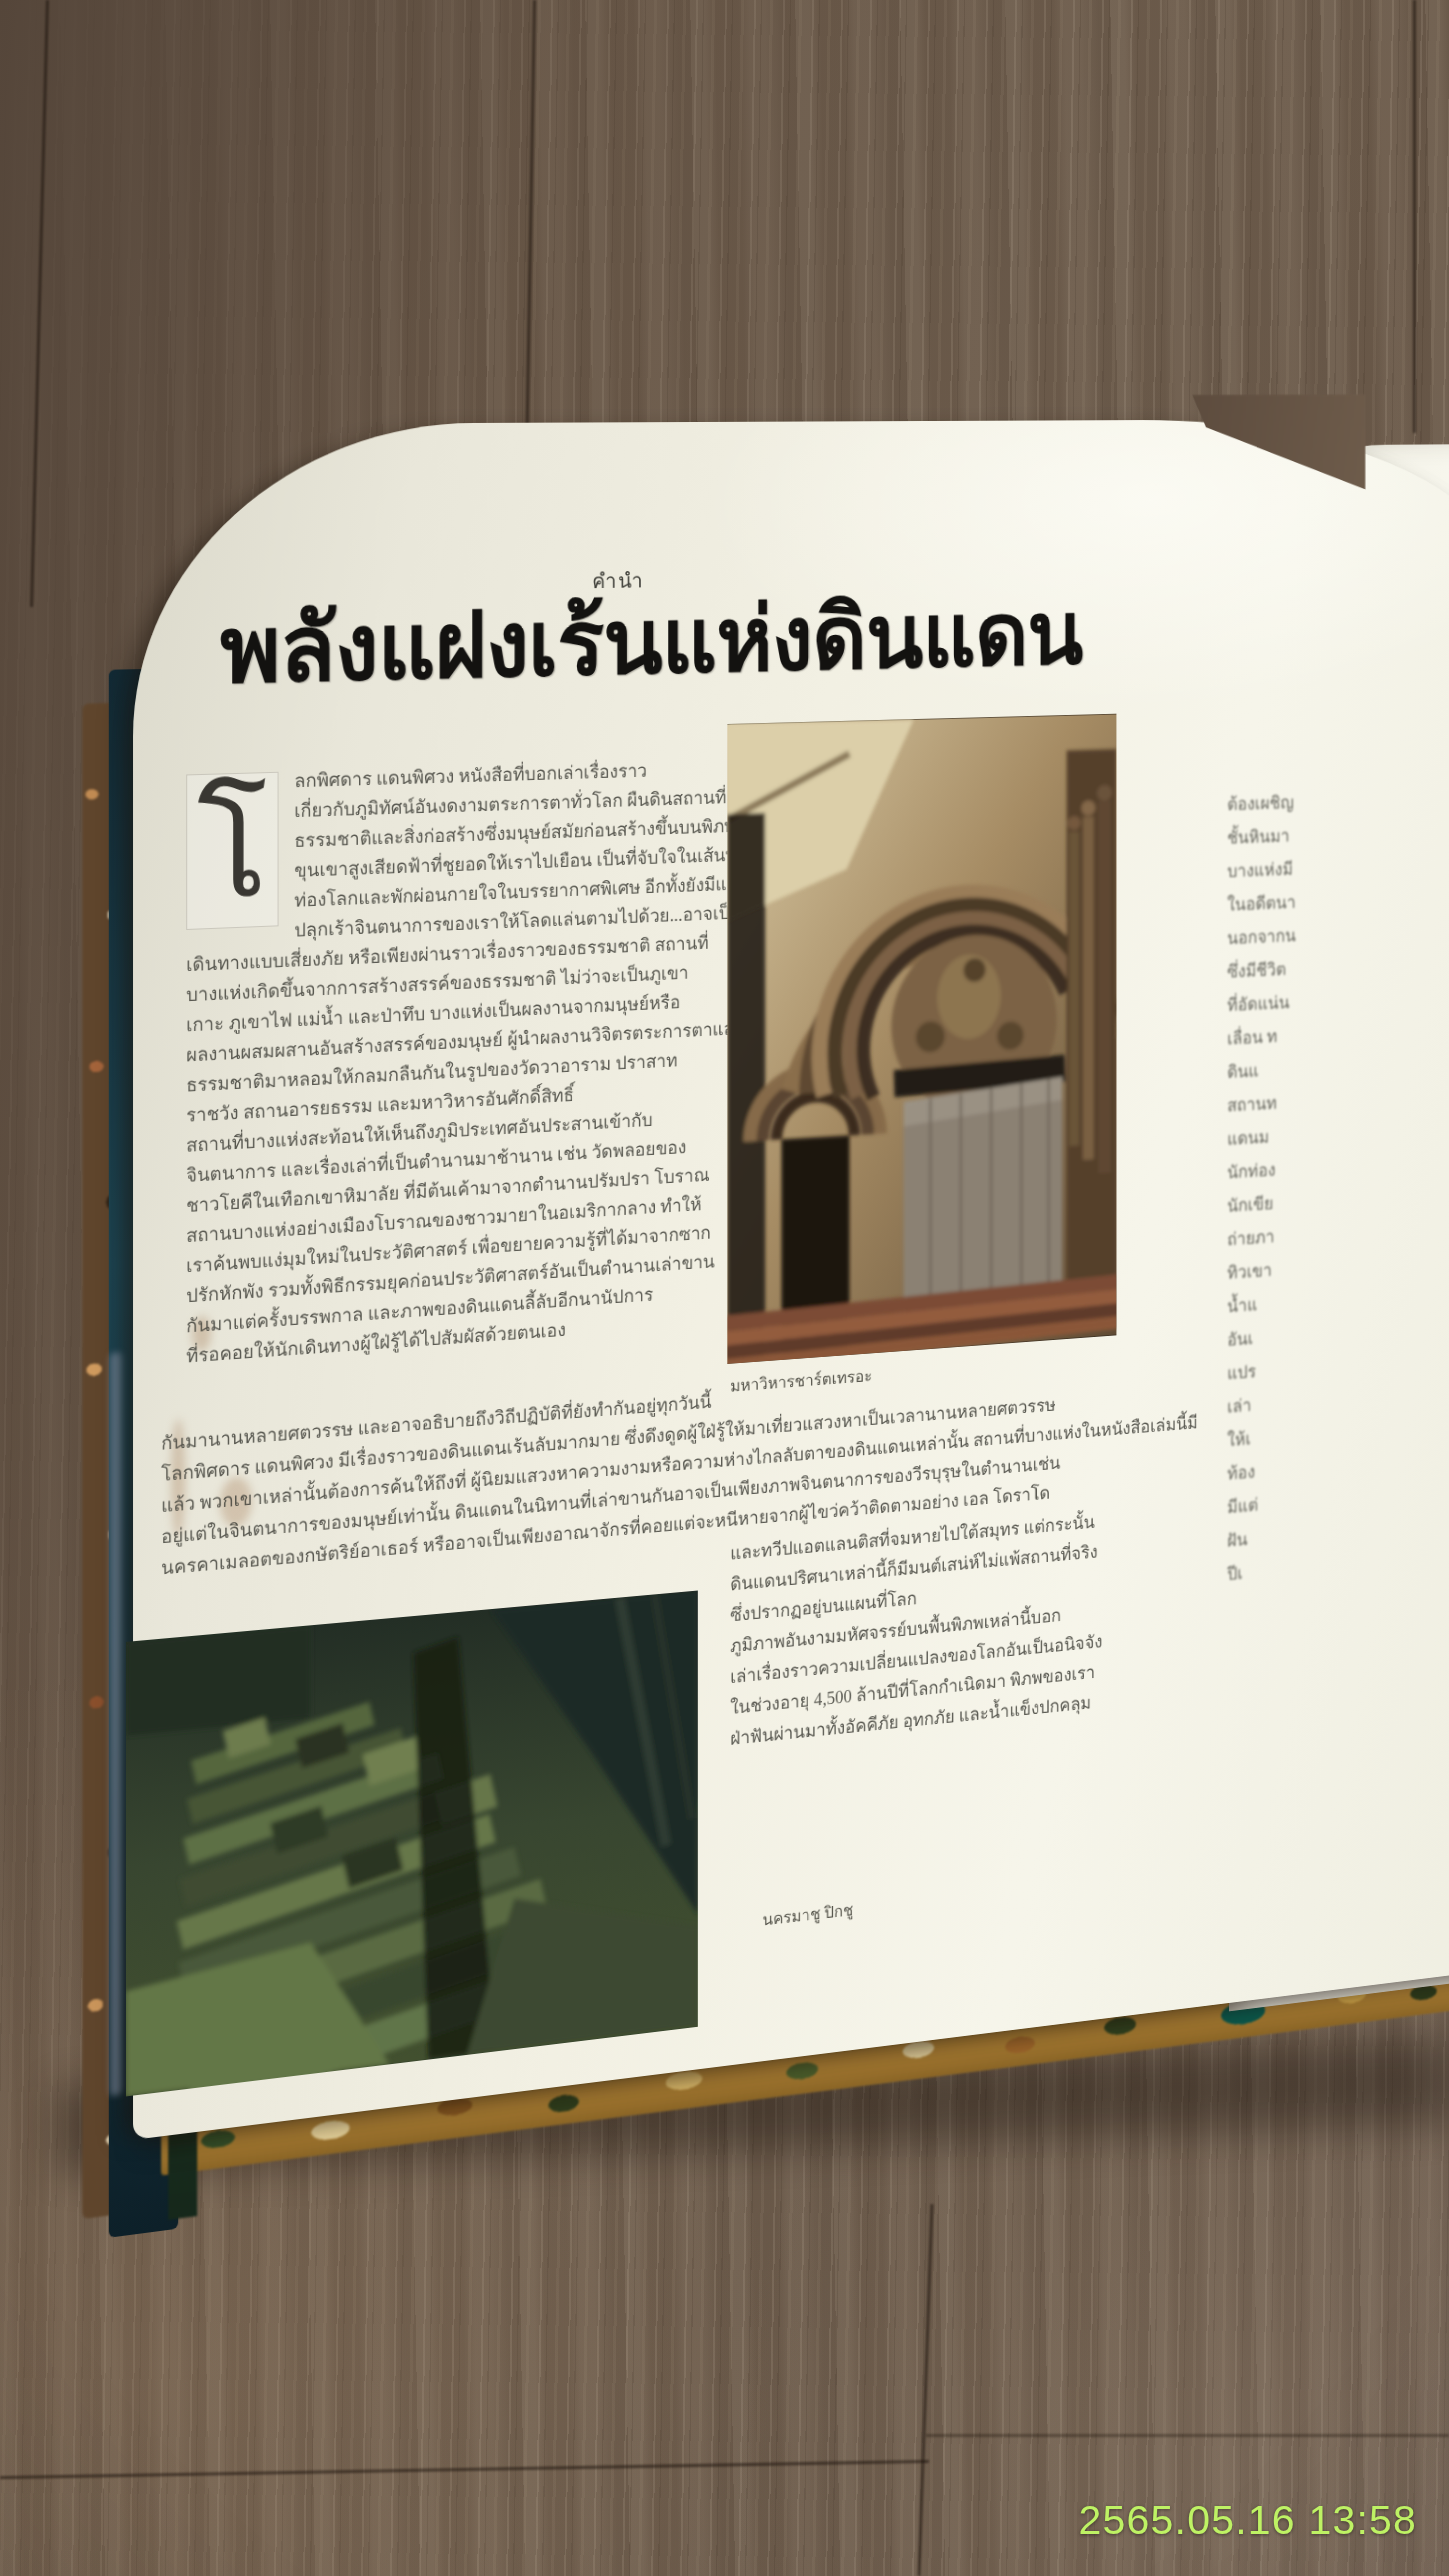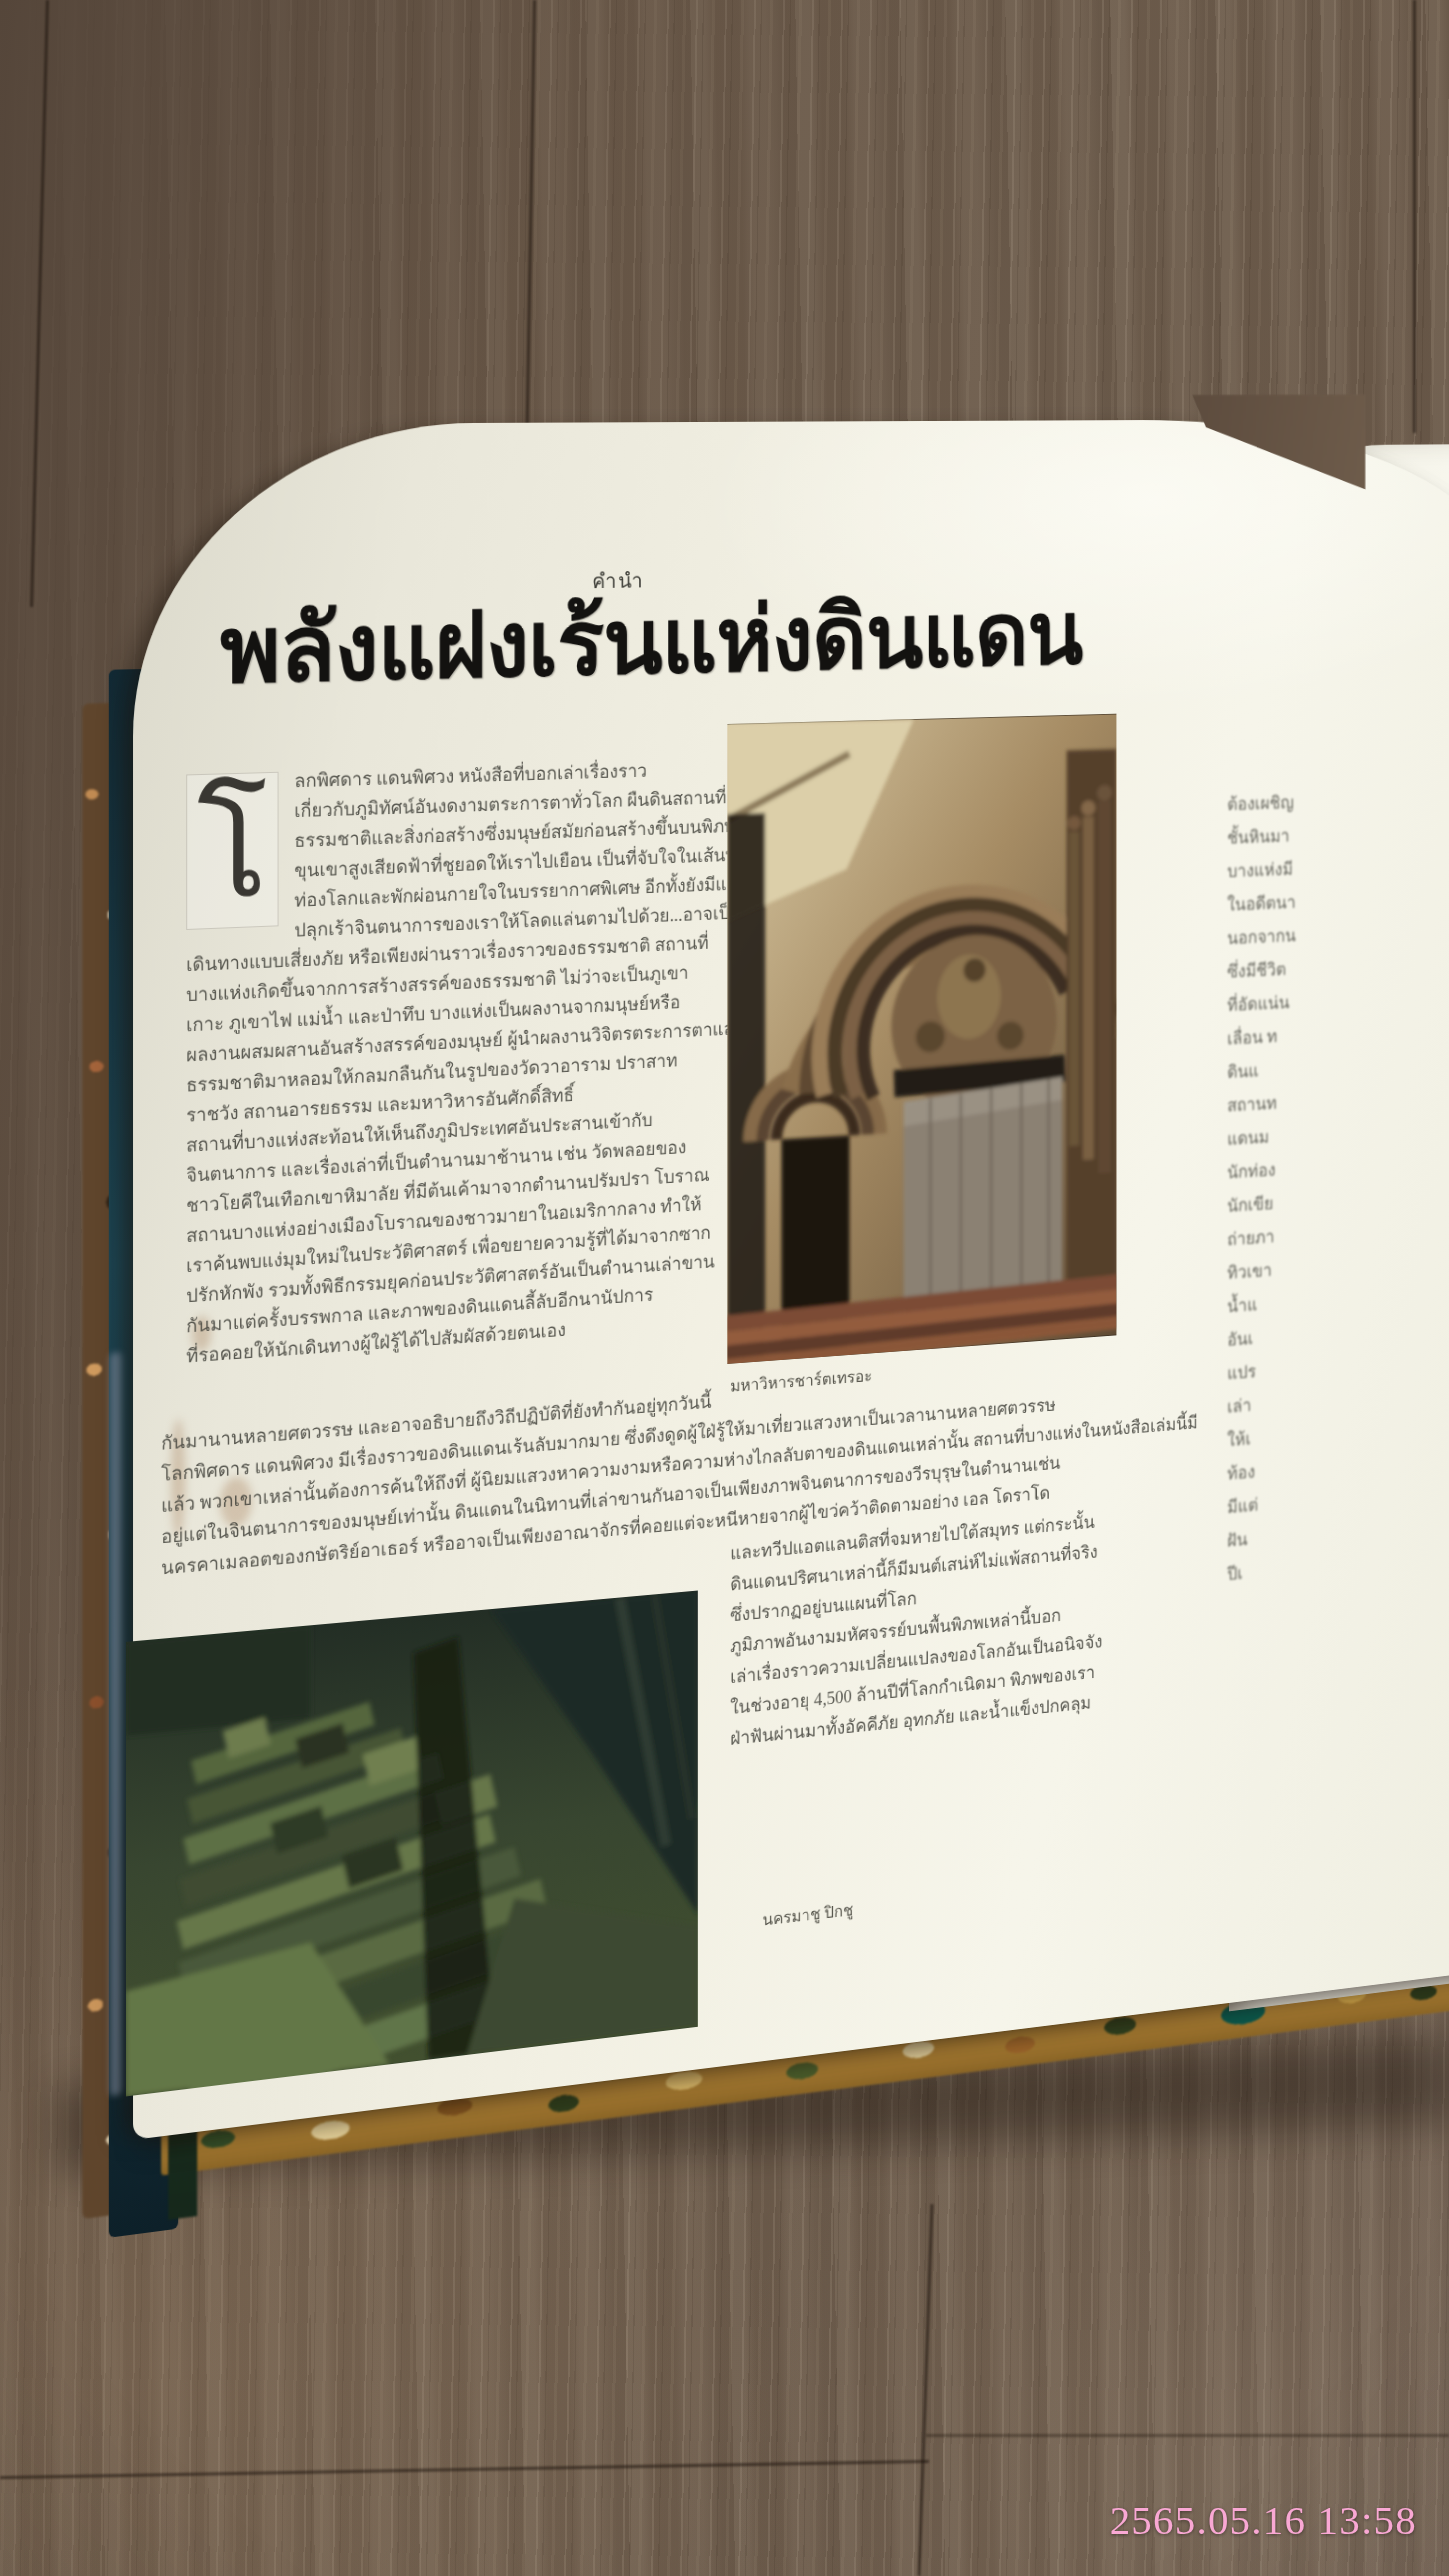--- a/index.html
+++ b/index.html
@@ -140,22 +140,22 @@
   #edge-fragments{position:absolute;left:1177px;top:396px;width:204px;line-height:36px;filter:blur(1px);opacity:.8;}
   .caption{font-size:16.7px;color:#55544b;filter:blur(0.6px);}
   #caption-cathedral{position:absolute;left:619px;top:986px;}
   #caption-machu{position:absolute;left:654px;top:1543px;}
   #photo-cathedral{position:absolute;left:616px;top:313px;width:433px;height:663px;background:#2c241b;}
   #photo-machu{position:absolute;left:-7.4px;top:1208px;width:591px;height:451px;background:#26302a;}
   svg{display:block;}
 
   #timestamp{
     position:absolute;right:32px;bottom:32px;z-index:10;
-    font-family:Liberation Serif, serif;
-    font-size:41px;color:#f9a8d4;letter-spacing:1.2px;
+    font-family:Liberation Sans, sans-serif;
+    font-size:41px;color:#bef264;letter-spacing:1.2px;
     text-shadow:0 1.2px 3.7px rgba(0,0,0,.45);
   }
   #vignette{
     position:absolute;inset:0;z-index:9;pointer-events:none;
     background:radial-gradient(125% 115% at 50% 42%, transparent 55%, rgba(10,6,3,.22) 100%);
   }
 </style>
 </head>
 <body data-name="photo-of-open-book">
 

